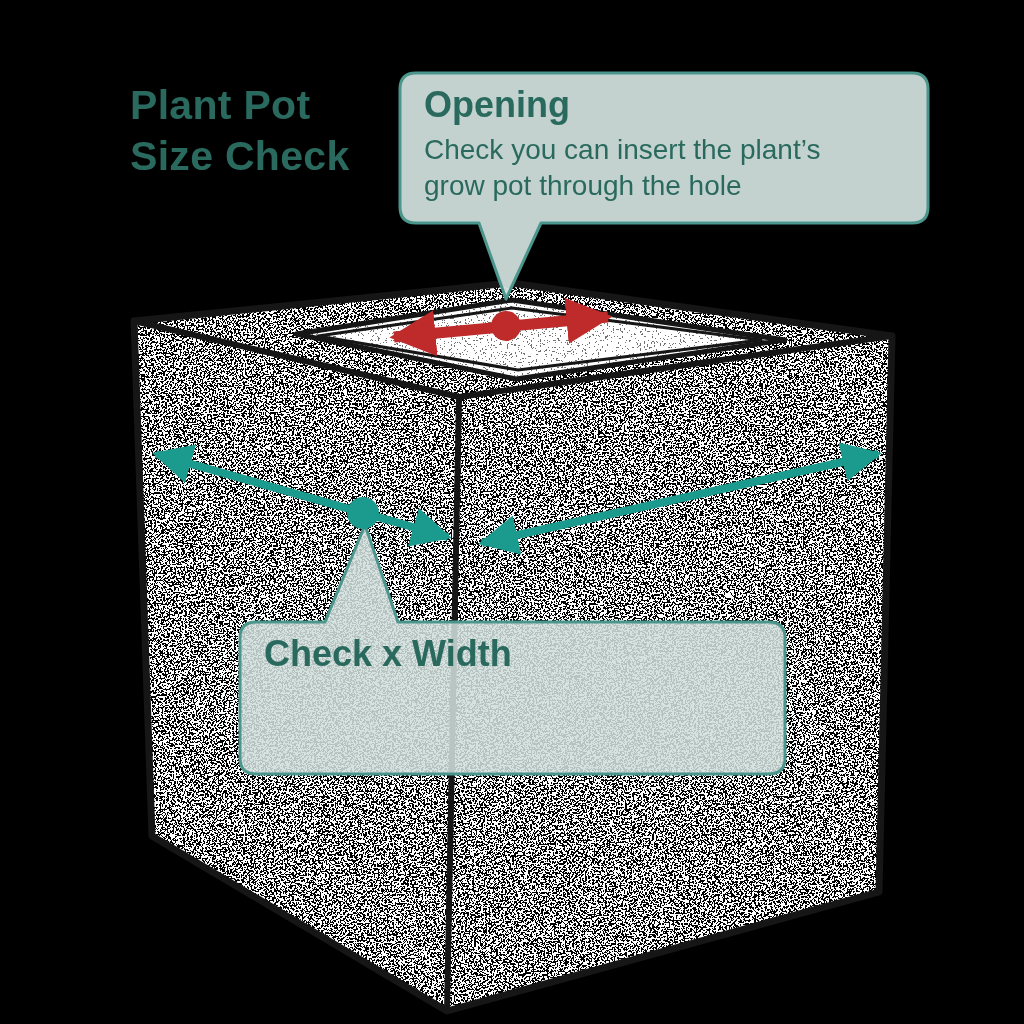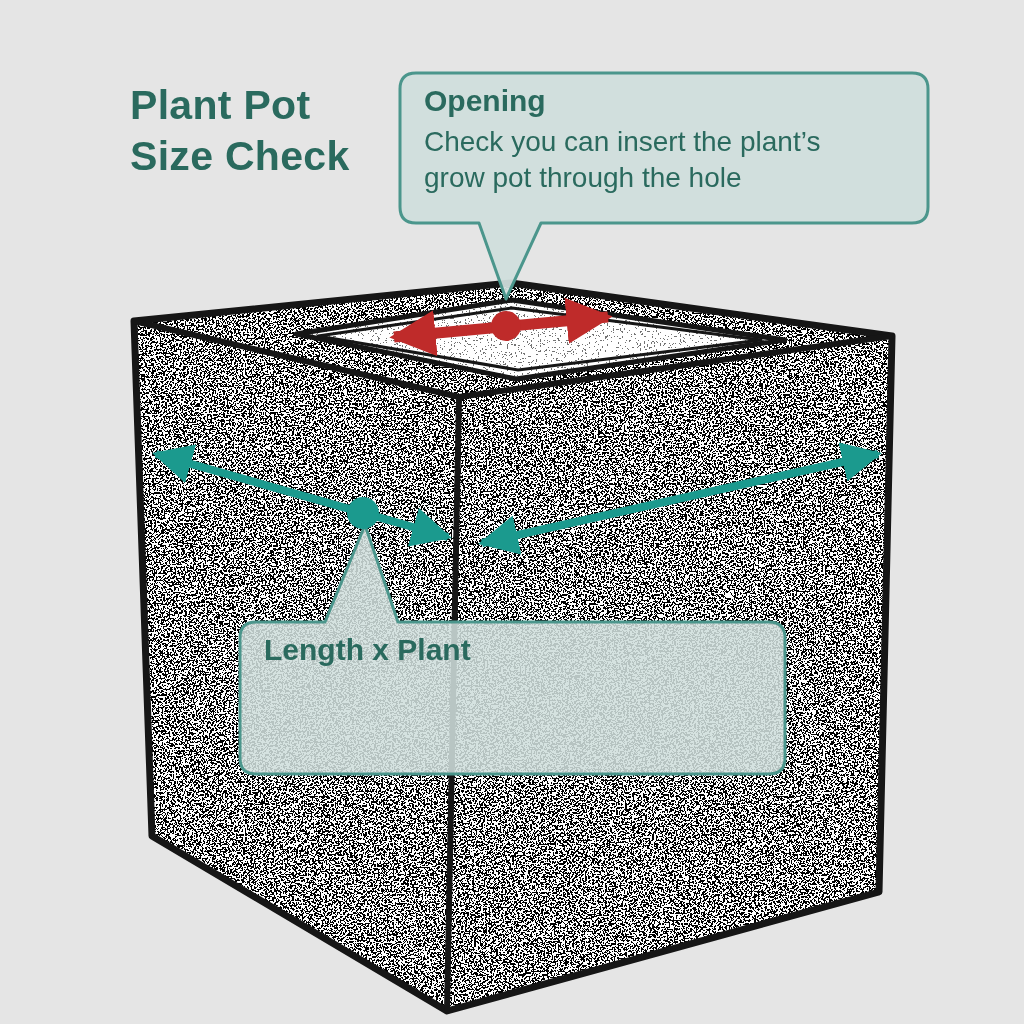--- a/index.html
+++ b/index.html
@@ -1,17 +1,17 @@
 <!DOCTYPE html>
 <html style="--ink-teal: #2a6a5e; --arrow-teal: #1b9a8e; --arrow-red: #bf2b2a; --bubble-fill: #cfdedc; --bubble-stroke: #4b968c; --line-black: #161616;"><head>
 <meta charset="utf-8">
 <style>
   html,body { margin:0; padding:0; background:#ffffff; }
   .stage {
-    position:relative; width:1024px; height:1024px; background:#e5e5e5;
+    position:relative; width:1024px; height:1024px; background:#000000;
     overflow:hidden; font-family:"Liberation Sans", sans-serif;
   }
   svg.scene { position:absolute; left:0; top:0; }
 
   .face      { fill:#ffffff; }
   .edge      { fill:none; stroke:var(--line-black); stroke-linejoin:round; stroke-linecap:round; }
   .edge-sil  { stroke-width:7; }
   .edge-in   { stroke-width:6; }
   .edge-rim  { stroke-width:5; }
   .edge-lip  { stroke-width:3; }
@@ -21,21 +21,21 @@
   .teal-line { stroke:var(--arrow-teal); stroke-width:8;  fill:none; }
   .red-dot   { fill:var(--arrow-red); }
   .teal-dot  { fill:var(--arrow-teal); }
 
   .title {
     position:absolute; left:130px; top:80px;
     font-size:41px; font-weight:bold; color:var(--ink-teal);
     line-height:1.24; letter-spacing:0.3px;
   }
   .callout-text { position:absolute; color:var(--ink-teal); }
-  .callout-text .head { font-size:30px; font-weight:bold; margin:0 0 6px 0; }
+  .callout-text .head { font-size:36px; font-weight:bold; margin:0 0 6px 0; }
   .callout-text .body { font-size:28px; line-height:1.28; white-space:pre-line; }
   .opening-text { left:424px; top:84px;  width:496px; }
   .length-text  { left:264px; top:633px; width:500px; }
 </style>
 </head>
 <body>
 
 <div class="stage">
 
   <svg class="scene" width="1024" height="1024" viewBox="0 0 1024 1024">
@@ -120,16 +120,16 @@
     <div>Size Check</div>
   </div>
 
   <div class="callout-text opening-text">
     <div class="head">Opening</div>
     <div class="body">Check you can insert the plant’s
 grow pot through the hole</div>
   </div>
 
   <div class="callout-text length-text">
-    <div class="head">Length x Plant</div>
+    <div class="head">Check x Width</div>
   </div>
 
 </div>
 
 </body></html>

